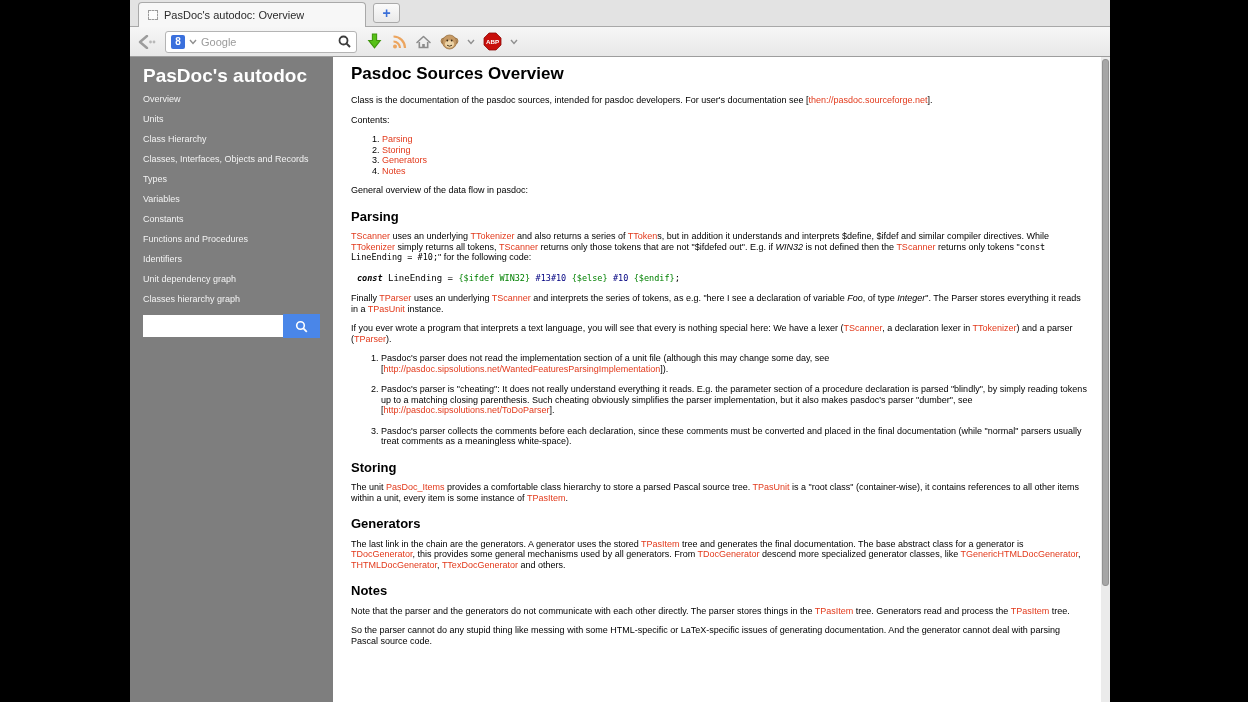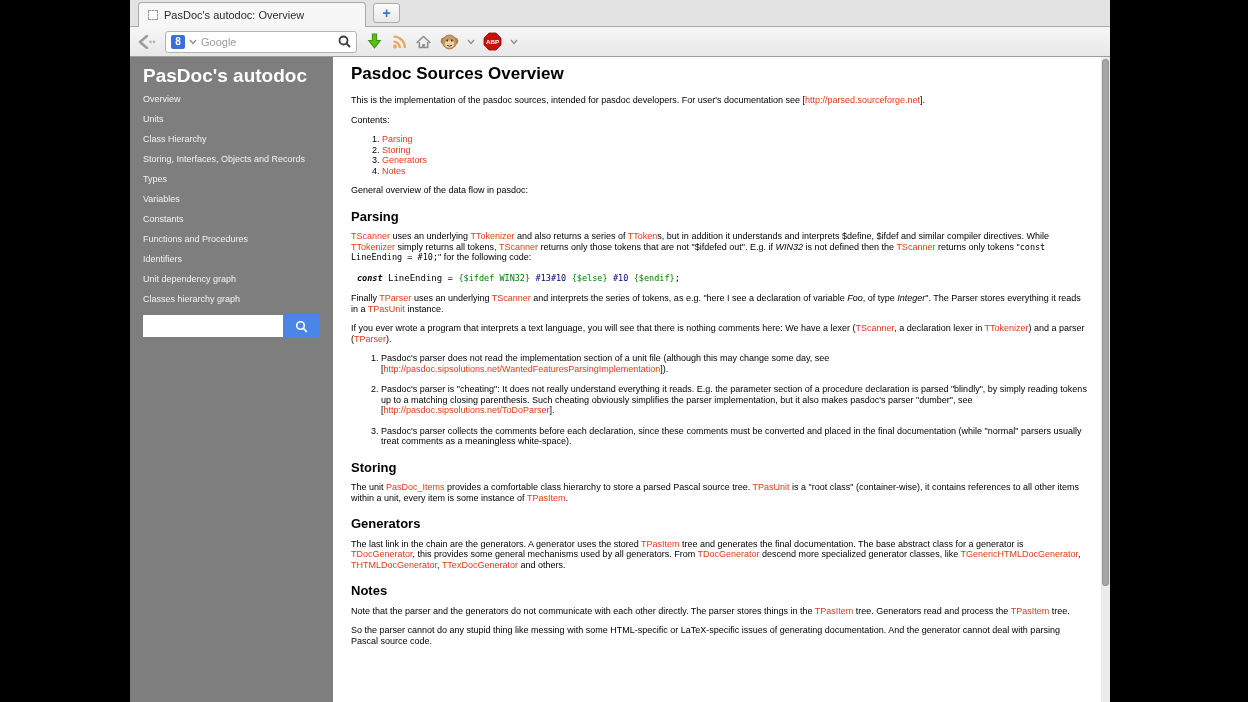--- a/index.html
+++ b/index.html
@@ -123,56 +123,56 @@
       </div>
     </div>
 
     <div class="chrome-content">
 
       <aside class="sidebar">
         <div class="sb-title">PasDoc's autodoc</div>
         <div class="sb-item">Overview</div>
         <div class="sb-item">Units</div>
         <div class="sb-item">Class Hierarchy</div>
-        <div class="sb-item">Storing, Interfaces, Objects and Records</div>
+        <div class="sb-item">Classes, Interfaces, Objects and Records</div>
         <div class="sb-item">Types</div>
         <div class="sb-item">Variables</div>
         <div class="sb-item">Constants</div>
         <div class="sb-item">Functions and Procedures</div>
         <div class="sb-item">Identifiers</div>
         <div class="sb-item">Unit dependency graph</div>
         <div class="sb-item">Classes hierarchy graph</div>
         <div class="sb-search">
           <input class="sb-input" type="text" style="">
           <button class="sb-btn">
             <svg width="13" height="13" viewBox="0 0 13 13">
               <circle cx="5.5" cy="5.5" r="3.8" fill="none" stroke="#ffffff" stroke-width="1.6"></circle>
               <line x1="8.4" y1="8.4" x2="11.8" y2="11.8" stroke="#ffffff" stroke-width="1.8"></line>
             </svg>
           </button>
         </div>
       </aside>
 
       <main class="page">
         <h1>Pasdoc Sources Overview</h1>
-        <p><span class="seg-t">This is the implementation of the pasdoc sources, intended for pasdoc developers. For user's documentation see [</span><span class="seg-a">http://parsed.sourceforge.net</span><span class="seg-t">].</span></p>
+        <p><span class="seg-t">Class is the documentation of the pasdoc sources, intended for pasdoc developers. For user's documentation see [</span><span class="seg-a">then://pasdoc.sourceforge.net</span><span class="seg-t">].</span></p>
         <p>Contents:</p>
         <ol class="toc">
           <li><span class="seg-a">Parsing</span></li>
           <li><span class="seg-a">Storing</span></li>
           <li><span class="seg-a">Generators</span></li>
           <li><span class="seg-a">Notes</span></li>
         </ol>
         <p>General overview of the data flow in pasdoc:</p>
 
         <h2>Parsing</h2>
         <p><span class="seg-a">TScanner</span><span class="seg-t"> uses an underlying </span><span class="seg-a">TTokenizer</span><span class="seg-t"> and also returns a series of </span><span class="seg-a">TToken</span><span class="seg-t">s, but in addition it understands and interprets $define, $ifdef and similar compiler directives. While </span><span class="seg-a">TTokenizer</span><span class="seg-t"> simply returns all tokens, </span><span class="seg-a">TScanner</span><span class="seg-t"> returns only those tokens that are not "$ifdefed out". E.g. if </span><span class="seg-i">WIN32</span><span class="seg-t"> is not defined then the </span><span class="seg-a">TScanner</span><span class="seg-t"> returns only tokens "</span><span class="seg-m">const LineEnding = #10;</span><span class="seg-t">" for the following code:</span></p>
         <div class="codeblock"><span class="seg-b">const</span><span class="seg-t"> LineEnding = </span><span class="seg-g">{$ifdef WIN32}</span><span class="seg-t"> </span><span class="seg-n">#13#10</span><span class="seg-t"> </span><span class="seg-g">{$else}</span><span class="seg-t"> </span><span class="seg-n">#10</span><span class="seg-t"> </span><span class="seg-g">{$endif}</span><span class="seg-t">;</span></div>
         <p><span class="seg-t">Finally </span><span class="seg-a">TParser</span><span class="seg-t"> uses an underlying </span><span class="seg-a">TScanner</span><span class="seg-t"> and interprets the series of tokens, as e.g. "here I see a declaration of variable </span><span class="seg-i">Foo</span><span class="seg-t">, of type </span><span class="seg-i">Integer</span><span class="seg-t">". The Parser stores everything it reads in a </span><span class="seg-a">TPasUnit</span><span class="seg-t"> instance.</span></p>
-        <p><span class="seg-t">If you ever wrote a program that interprets a text language, you will see that there is nothing comments here: We have a lexer (</span><span class="seg-a">TScanner</span><span class="seg-t">, a declaration lexer in </span><span class="seg-a">TTokenizer</span><span class="seg-t">) and a parser (</span><span class="seg-a">TParser</span><span class="seg-t">).</span></p>
+        <p><span class="seg-t">If you ever wrote a program that interprets a text language, you will see that every is nothing special here: We have a lexer (</span><span class="seg-a">TScanner</span><span class="seg-t">, a declaration lexer in </span><span class="seg-a">TTokenizer</span><span class="seg-t">) and a parser (</span><span class="seg-a">TParser</span><span class="seg-t">).</span></p>
         <ol class="plist">
           <li><span class="seg-t">Pasdoc's parser does not read the implementation section of a unit file (although this may change some day, see [</span><span class="seg-a">http://pasdoc.sipsolutions.net/WantedFeaturesParsingImplementation</span><span class="seg-t">]).</span></li>
           <li><span class="seg-t">Pasdoc's parser is "cheating": It does not really understand everything it reads. E.g. the parameter section of a procedure declaration is parsed "blindly", by simply reading tokens up to a matching closing parenthesis. Such cheating obviously simplifies the parser implementation, but it also makes pasdoc's parser "dumber", see [</span><span class="seg-a">http://pasdoc.sipsolutions.net/ToDoParser</span><span class="seg-t">].</span></li>
           <li><span class="seg-t">Pasdoc's parser collects the comments before each declaration, since these comments must be converted and placed in the final documentation (while "normal" parsers usually treat comments as a meaningless white-space).</span></li>
         </ol>
 
         <h2>Storing</h2>
         <p><span class="seg-t">The unit </span><span class="seg-a">PasDoc_Items</span><span class="seg-t"> provides a comfortable class hierarchy to store a parsed Pascal source tree. </span><span class="seg-a">TPasUnit</span><span class="seg-t"> is a "root class" (container-wise), it contains references to all other items within a unit, every item is some instance of </span><span class="seg-a">TPasItem</span><span class="seg-t">.</span></p>
 
         <h2>Generators</h2>

